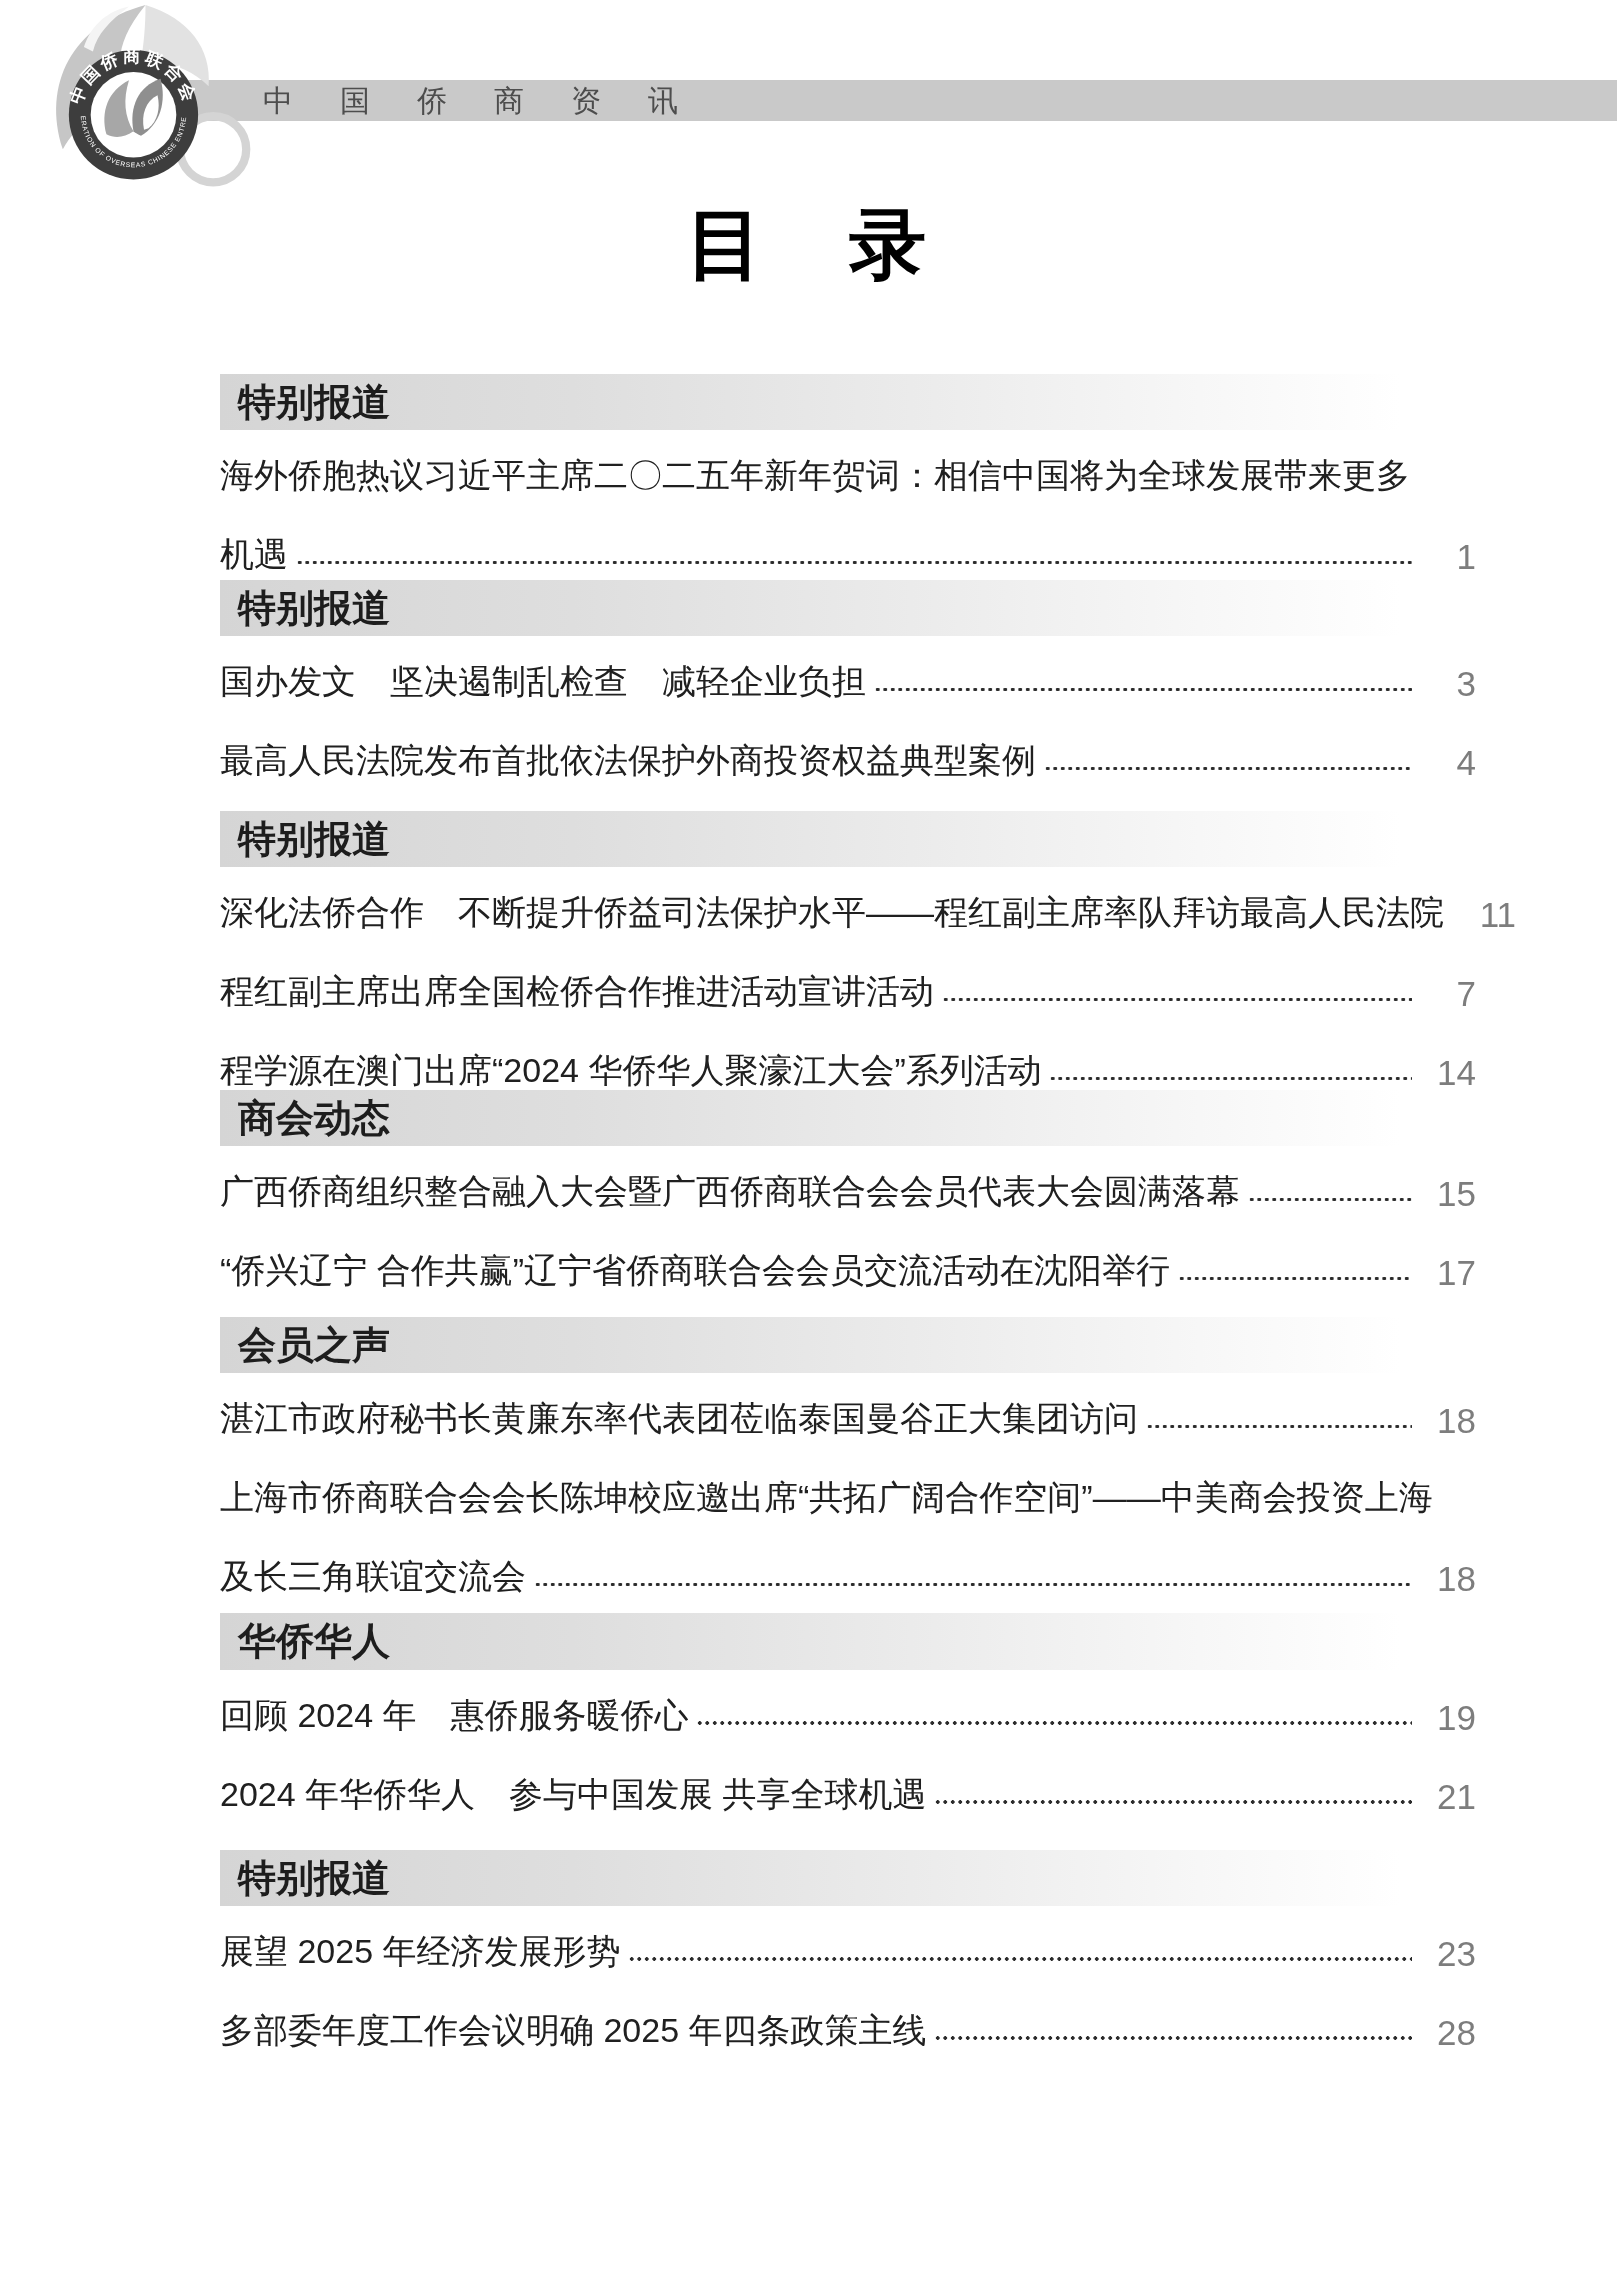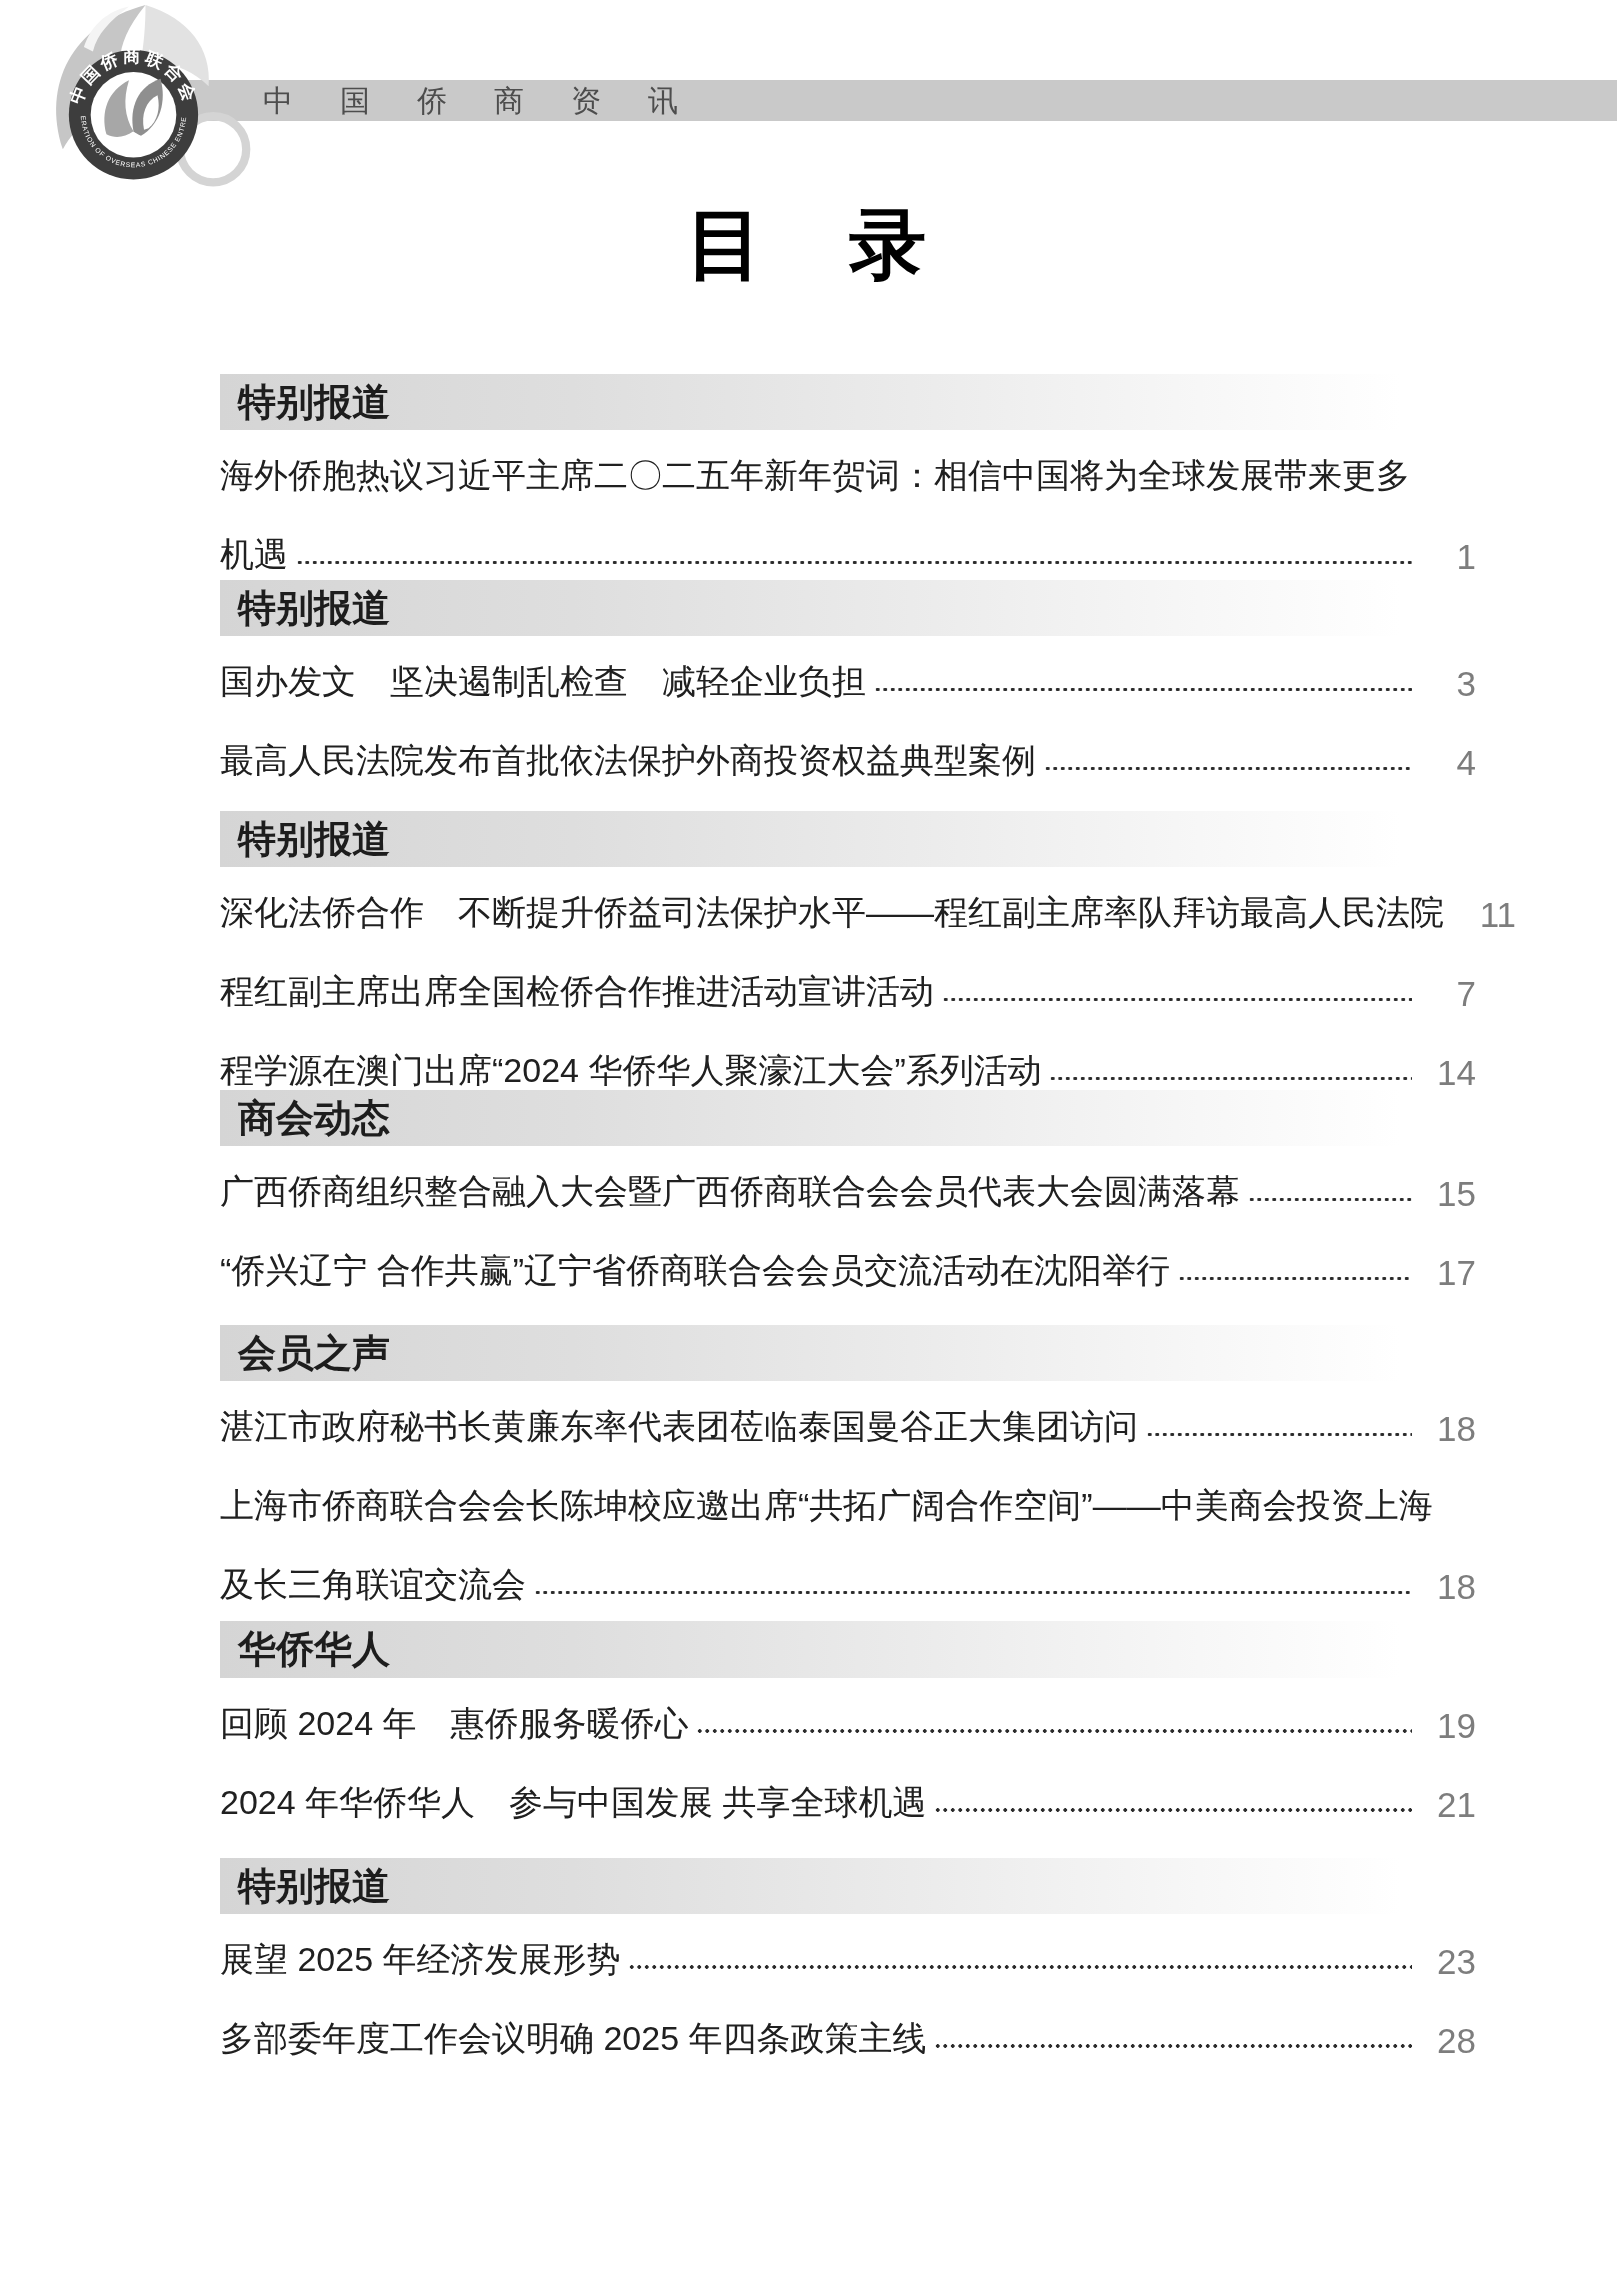--- a/index.html
+++ b/index.html
@@ -131,21 +131,21 @@
     <span class="t">广西侨商组织整合融入大会暨广西侨商联合会会员代表大会圆满落幕</span>
     <span class="leader"></span>
     <span class="pg">15</span>
   </div>
   <div class="row">
     <span class="t">“侨兴辽宁 合作共赢”辽宁省侨商联合会会员交流活动在沈阳举行</span>
     <span class="leader"></span>
     <span class="pg">17</span>
   </div>
 
-  <div class="section-bar" style="margin-top:35px;">会员之声</div>
+  <div class="section-bar" style="margin-top:27px;">会员之声</div>
   <div class="row first">
     <span class="t">湛江市政府秘书长黄廉东率代表团莅临泰国曼谷正大集团访问</span>
     <span class="leader"></span>
     <span class="pg">18</span>
   </div>
   <div class="row full">
     <span class="t">上海市侨商联合会会长陈坤校应邀出席“共拓广阔合作空间”——中美商会投资上海</span>
   </div>
   <div class="row">
     <span class="t">及长三角联谊交流会</span>

